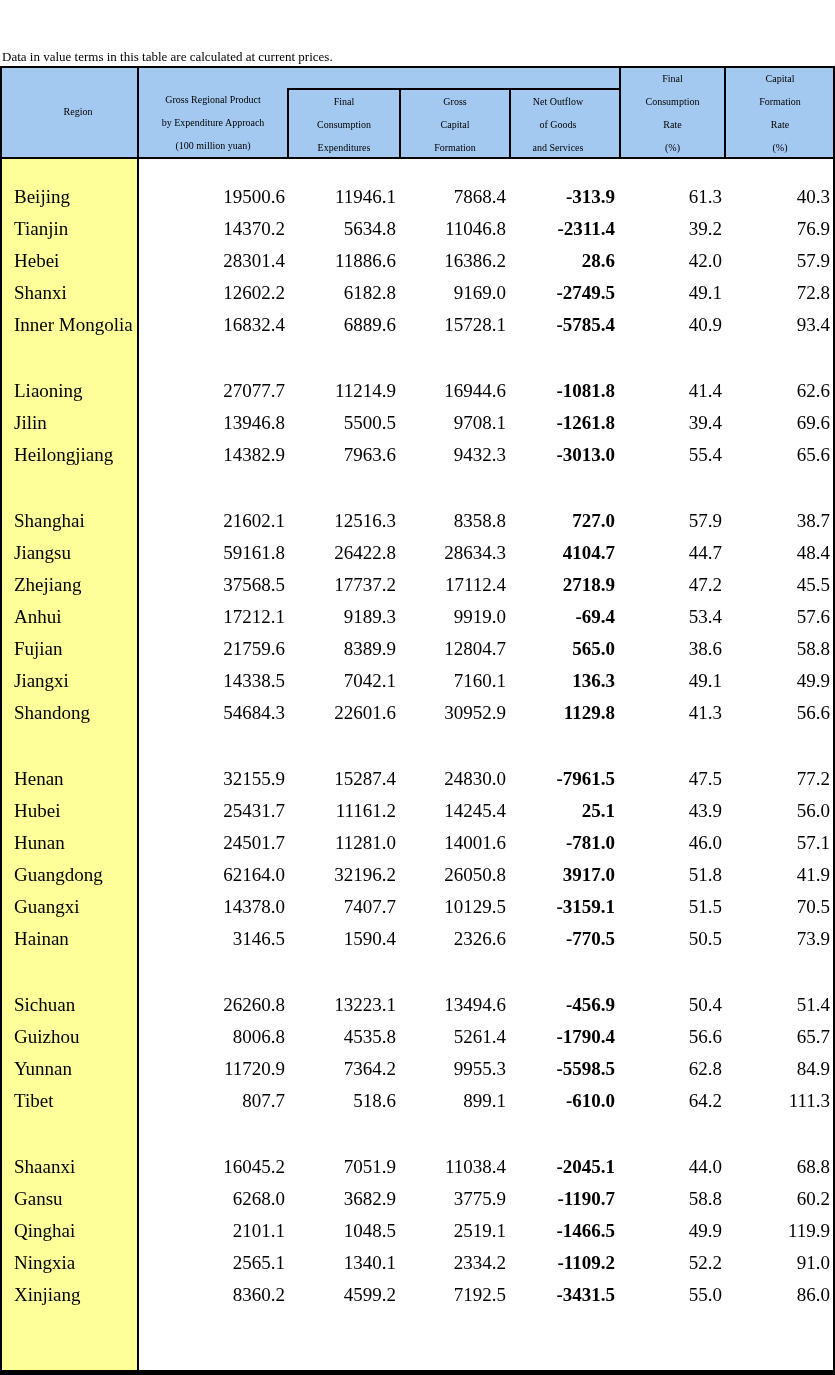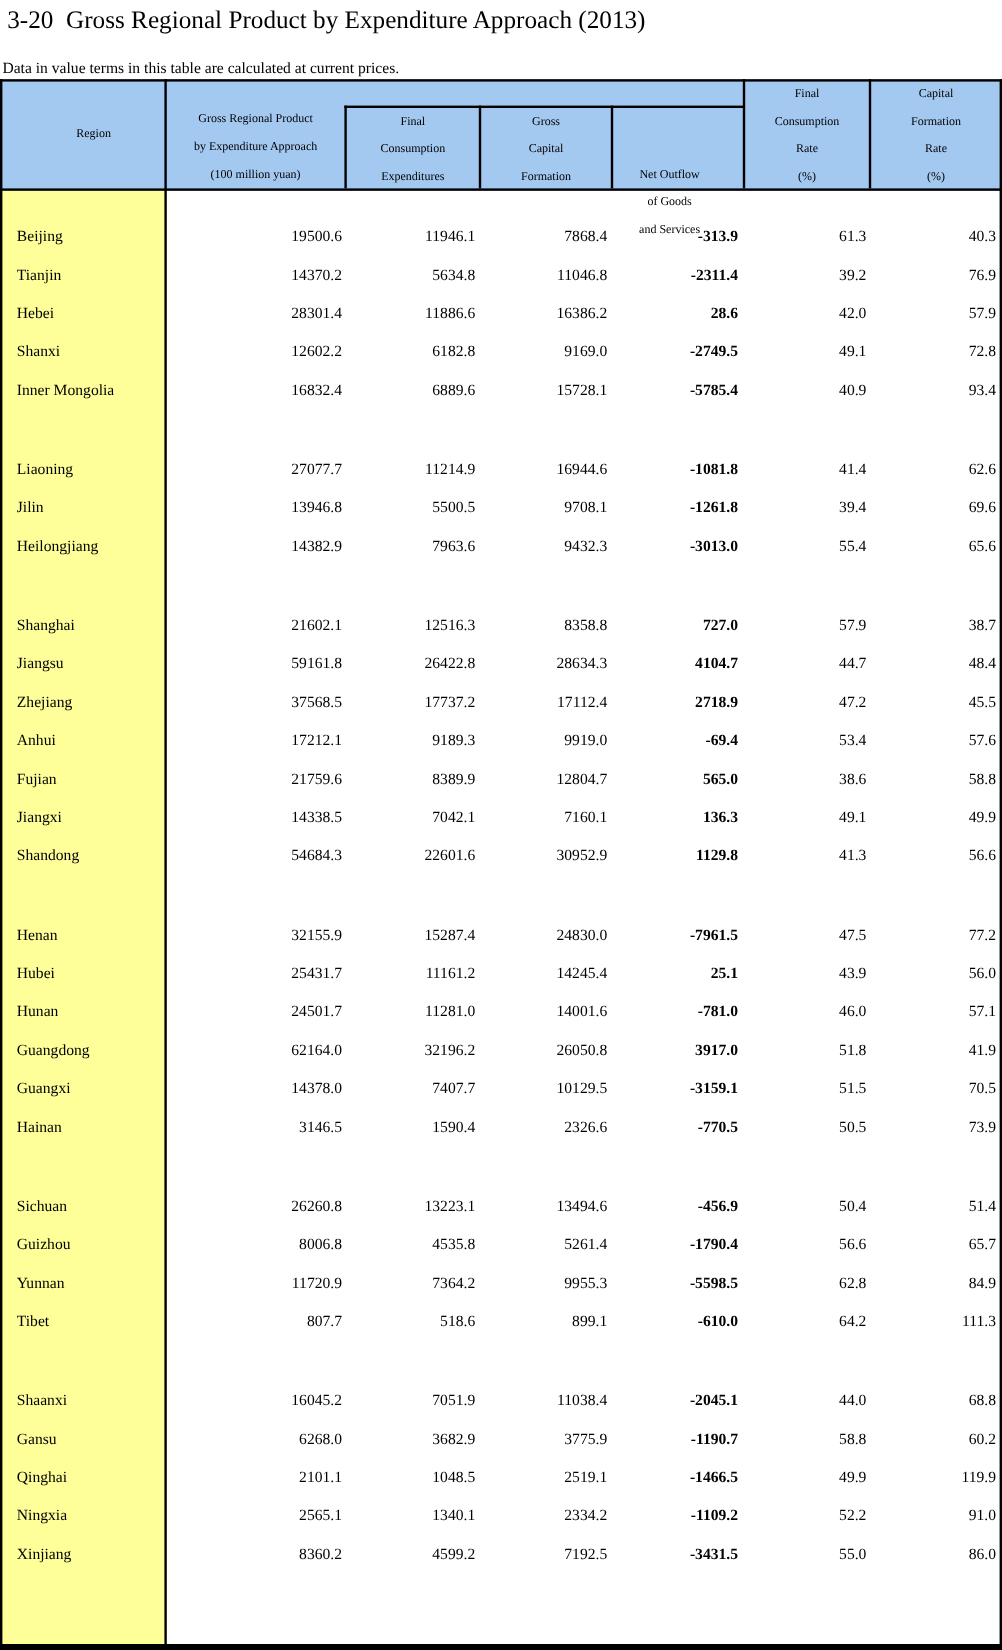--- a/index.html
+++ b/index.html
@@ -16,28 +16,28 @@
     position:absolute; left:2px; top:49px; font-size:13px; white-space:pre;
   }
   .table { position:absolute; left:0; top:66px; width:835px; height:1309px; }
   
   .thead { position:absolute; left:0; top:0; width:835px; height:93px; background:#A3C9F1; }
   .hcell { position:absolute; text-align:center; font-size:10px; line-height:23px; }
   .hc-region { left:0; top:0; width:156px; height:91px; display:flex; align-items:center; justify-content:center; }
   .hc-grp   { left:138px; top:22px; width:150px; height:69px; }
   .hc-fce   { left:288px; top:24px; width:112px; height:67px; }
   .hc-gcf   { left:400px; top:24px; width:110px; height:67px; }
-  .hc-nog   { left:510px; top:24px; width:96px; height:67px;margin-top:44px; }
+  .hc-nog   { left:510px; top:24px; width:96px; height:67px; }
   .hc-fcr   { left:620px; top:0;   width:105px; height:91px; padding-top:1px; }
   .hc-cfr   { left:725px; top:0;   width:110px; height:91px; padding-top:1px; }
   
   .ycol { position:absolute; left:0; top:93px; width:138px; height:1211px; background:#FFFF99; }
   
   .rows { position:absolute; left:0; top:93px; width:835px; padding-top:22px; }
-  .row { display:grid; grid-template-columns:138px 150px 112px 110px 110px 105px 110px; height:32px; align-items:center; font-size:13px; }
+  .row { display:grid; grid-template-columns:138px 150px 112px 110px 110px 105px 110px; height:32px; align-items:center; font-size:19px; }
   .gap-row { height:34px; }
   .cell.region { padding-left:14px; text-align:left; }
   .cell.num { text-align:right; font-variant-numeric:normal; }
   .cell.c0 { padding-right:3px; }
   .cell.c1 { padding-right:4px; }
   .cell.c2 { padding-right:4px; }
   .cell.c3 { padding-right:5px;font-weight:bold; }
   .cell.c4 { padding-right:3px; }
   .cell.c5 { padding-right:5px; }
   
@@ -52,21 +52,20 @@
   .v-c6     { left:724px; top:0; width:2px; height:91px; }
   .box-top  { left:287px; top:22px; width:333px; height:2px; }
   .box-l    { left:287px; top:22px; width:2px; height:69px; }
   .box-m1   { left:399px; top:22px; width:2px; height:69px; }
   .box-m2   { left:509px; top:22px; width:2px; height:69px; }
 </style>
 </head>
 <body>
 
 <div class="page">
-  <div class="title">3-20  Gross Regional Product by Expenditure Approach (2013)</div>
   <div class="note">Data in value terms in this table are calculated at current prices.</div>
 
   <div class="table">
     <div class="thead">
       <div class="hcell hc-region">
         <span>Region</span>
       </div>
       <div class="hcell hc-grp">
         <div>Gross Regional Product</div>
         <div>by Expenditure Approach</div>

